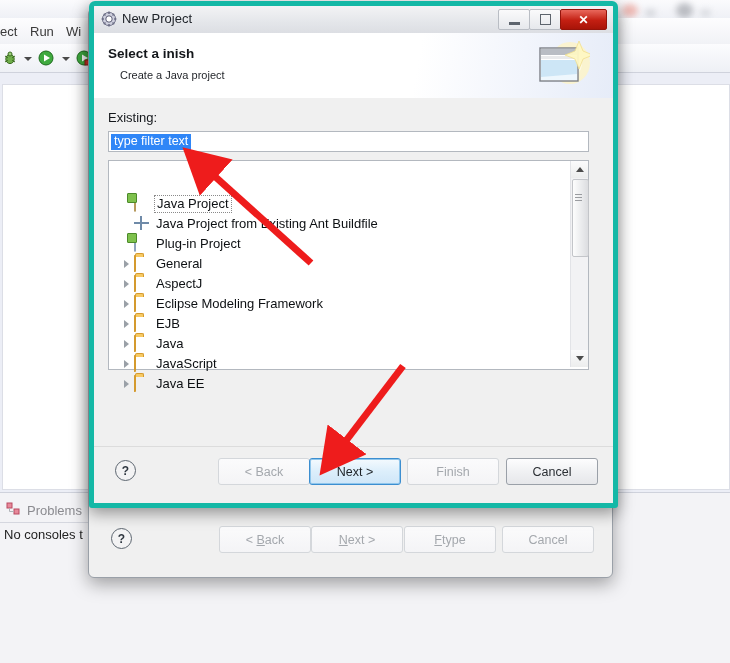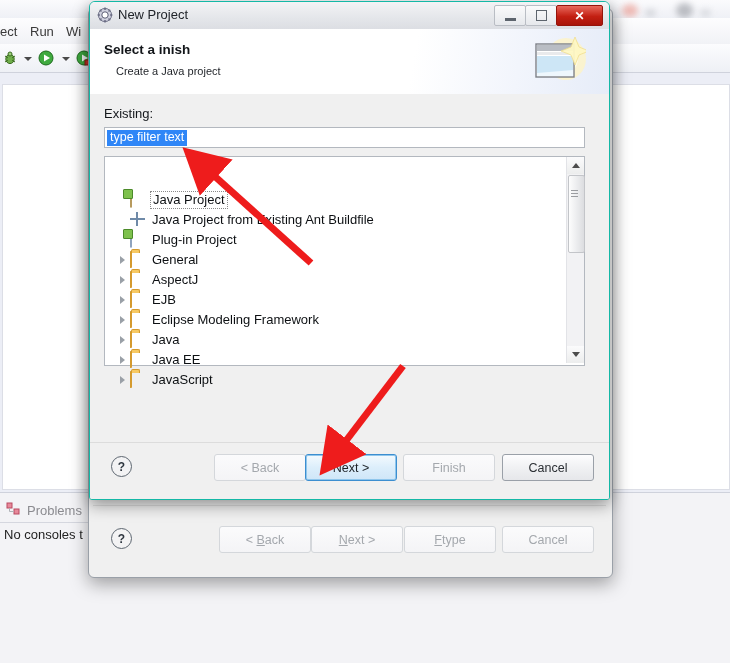--- a/index.html
+++ b/index.html
@@ -77,21 +77,21 @@
     background:#f0f0f0;border-radius:5px;
   }
   #bg-dialog-buttonbar{
     position:absolute;left:4px;top:496px;width:513px;height:66px;
     background:#f0f0f0;border-top:1px solid #dcdcdc;
   }
 
   
   #front-dialog{
     position:absolute;left:89px;top:1px;width:519px;height:497px;
-    border:1px solid #14b8a6;border-radius:6px 6px 3px 3px;
+    border:5px solid #14b8a6;border-radius:6px 6px 3px 3px;
     background:#f0f0f0;
     box-shadow:0 5px 16px rgba(0,0,0,.4);
     overflow:hidden;
   }
   #titlebar{
     position:absolute;left:0;top:0;width:519px;height:27px;
     background:linear-gradient(#f3f3f5,#e4e6ea 60%,#dcdee3);
     border-bottom:1px solid #c2c6cc;
   }
   #title-icon{position:absolute;left:7px;top:5px;width:16px;height:16px;}
@@ -413,45 +413,45 @@
 
         <div class="tree-row">
           <span class="twisty"></span>
           <span class="ticon"><span class="ic-folder"></span></span>
           <span class="tlabel">AspectJ</span>
         </div>
 
         <div class="tree-row">
           <span class="twisty"></span>
           <span class="ticon"><span class="ic-folder"></span></span>
+          <span class="tlabel">Eclipse Modeling Framework</span>
+        </div>
+
+        <div class="tree-row">
+          <span class="twisty"></span>
+          <span class="ticon"><span class="ic-folder"></span></span>
           <span class="tlabel">EJB</span>
         </div>
 
         <div class="tree-row">
           <span class="twisty"></span>
           <span class="ticon"><span class="ic-folder"></span></span>
-          <span class="tlabel">Eclipse Modeling Framework</span>
-        </div>
-
-        <div class="tree-row">
-          <span class="twisty"></span>
-          <span class="ticon"><span class="ic-folder"></span></span>
           <span class="tlabel">Java</span>
         </div>
 
         <div class="tree-row">
           <span class="twisty"></span>
           <span class="ticon"><span class="ic-folder"></span></span>
+          <span class="tlabel">JavaScript</span>
+        </div>
+
+        <div class="tree-row">
+          <span class="twisty"></span>
+          <span class="ticon"><span class="ic-folder"></span></span>
           <span class="tlabel">Java EE</span>
-        </div>
-
-        <div class="tree-row">
-          <span class="twisty"></span>
-          <span class="ticon"><span class="ic-folder"></span></span>
-          <span class="tlabel">JavaScript</span>
         </div>
 
       </div>
 
       <div id="tree-scrollbar">
         <div class="sb-arrow" id="sb-up">
           <span class="sb-up-glyph"></span>
         </div>
         <div id="sb-thumb"></div>
         <div id="sb-grip">

